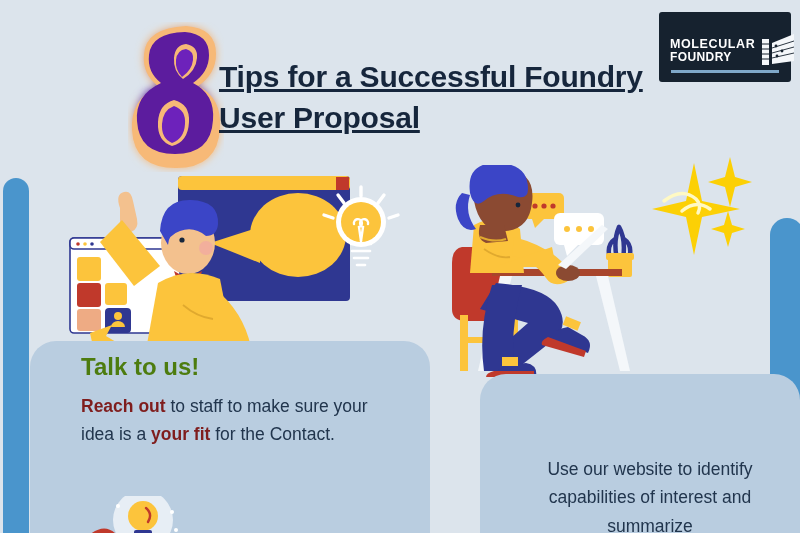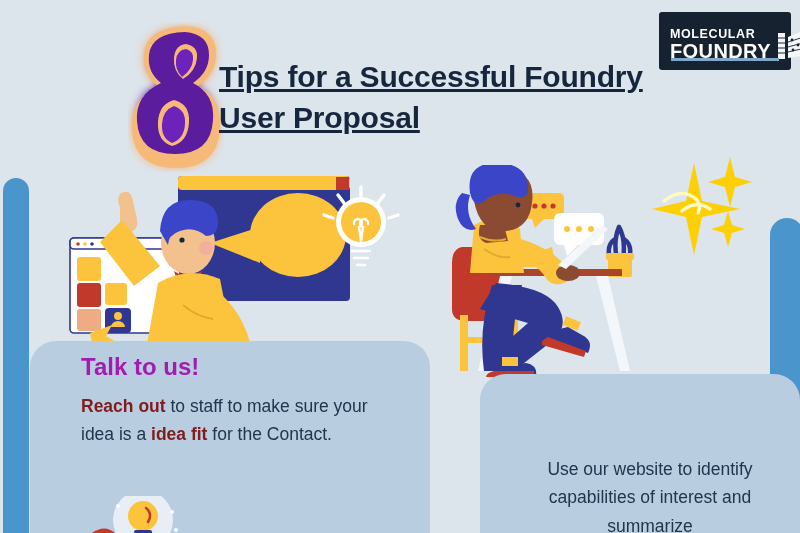--- a/index.html
+++ b/index.html
@@ -30,30 +30,30 @@
     background: #b9cde0;
     border-radius: 26px;
   }
   .card-left  { left: 30px; top: 341px; width: 400px; height: 220px; }
   .card-right { left: 480px; top: 374px; width: 320px; height: 190px; }
 
   
   .logo-box {
     position: absolute;
     right: 9px; top: 12px;
-    width: 132px; height: 58px;
+    width: 132px; height: 70px;
     background: #16222f;
     border-radius: 3px;
     display: flex; align-items: center;
     padding: 7px 9px 0 11px;
     gap: 5px;
   }
   .logo-text { color: #ffffff; line-height: 1.0; }
   .logo-l1 { font-size: 12.5px; font-weight: bold; letter-spacing: 0.6px; }
-  .logo-l2 { font-size: 20px; font-weight: bold; letter-spacing: 0.4px; }
+  .logo-l2 { font-size: 12px; font-weight: bold; letter-spacing: 0.4px; }
   .logo-underline {
     position: absolute;
     left: 12px; bottom: 9px; width: 108px; height: 3px;
     background: #7fa8c9;
   }
   .logo-mark { width: 40px; height: 40px; flex: 0 0 auto; }
 
   
   .numeral {
     position: absolute;
@@ -69,21 +69,21 @@
     color: #16263c;
     line-height: 1.38;
     letter-spacing: -0.2px;
     text-decoration: underline;
   }
 
   
   .card-heading {
     position: absolute;
     font-size: 24px; font-weight: bold;
-    color: #a21caf;
+    color: #4d7c0f;
     line-height: 1.28;
   }
   .card-body {
     position: absolute;
     font-size: 17.5px;
     color: #21354d;
     line-height: 1.62;
   }
   .card-body b { font-weight: bold; color: #7f1d1d; }
 
@@ -296,18 +296,18 @@
       </g>
       <circle cx="16" cy="15" r="1.4" fill="#16222f"></circle>
       <circle cx="22" cy="20" r="1.4" fill="#16222f"></circle>
       <circle cx="17" cy="25" r="1.4" fill="#16222f"></circle>
     </svg>
     <div class="logo-underline"></div>
   </div>
 
   <div class="card-heading left-heading">Talk to us!</div>
   <div class="card-body left-body">
-    <b>Reach out</b><span> to staff to make sure your idea is a </span><b>idea fit</b><span> for the Contact.</span>
+    <b>Reach out</b><span> to staff to make sure your idea is a </span><b>your fit</b><span> for the Contact.</span>
   </div>
 
   <div class="card-body right-body">Use our website to identify capabilities of interest and summarize</div>
 
 </div>
 
 </body></html>

